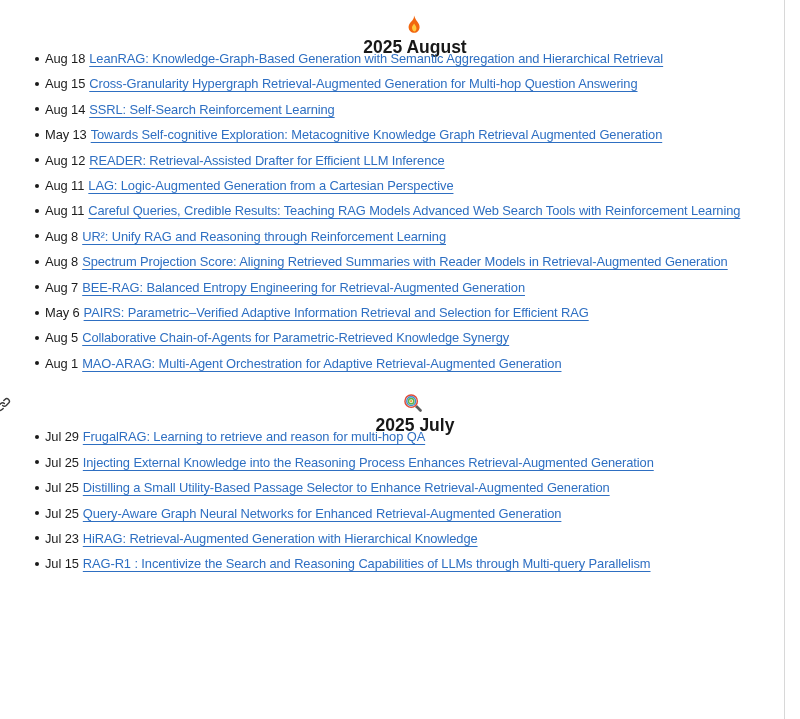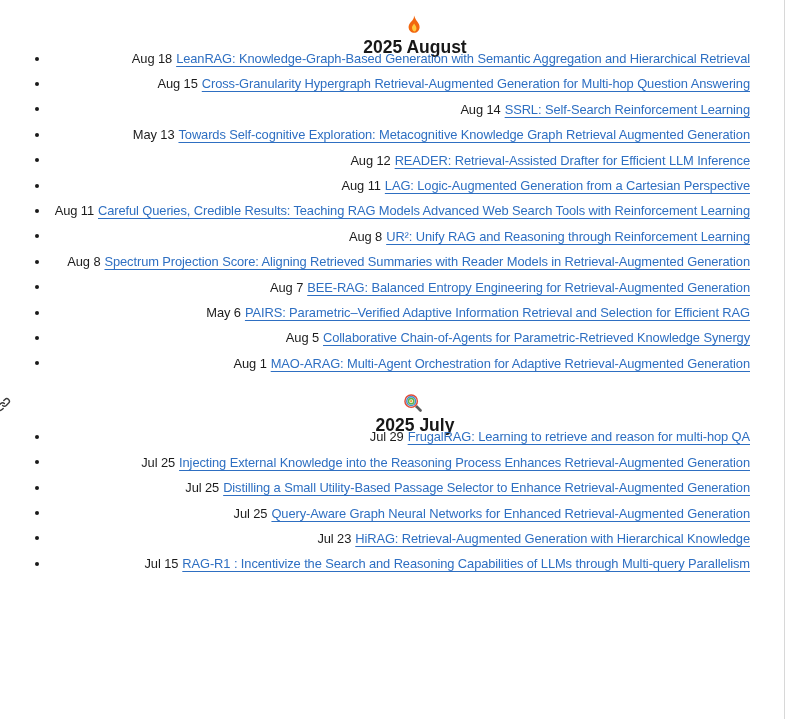--- a/index.html
+++ b/index.html
@@ -55,21 +55,20 @@
     padding: 0 0 0 15px;
     list-style: none;
   }
   ul.paper-list li {
     position: relative;
     font-size: 12.9px;
     letter-spacing: -0.1px;
     line-height: 25.4px;
     max-width: 705px;
     color: #1c1c1c;
-    text-align: right;
   }
   ul.paper-list li::before {
     content: '';
     position: absolute;
     left: -10px;
     top: 10.5px;
     width: 4px;
     height: 4px;
     border-radius: 50%;
     background: #1a1a1a;

